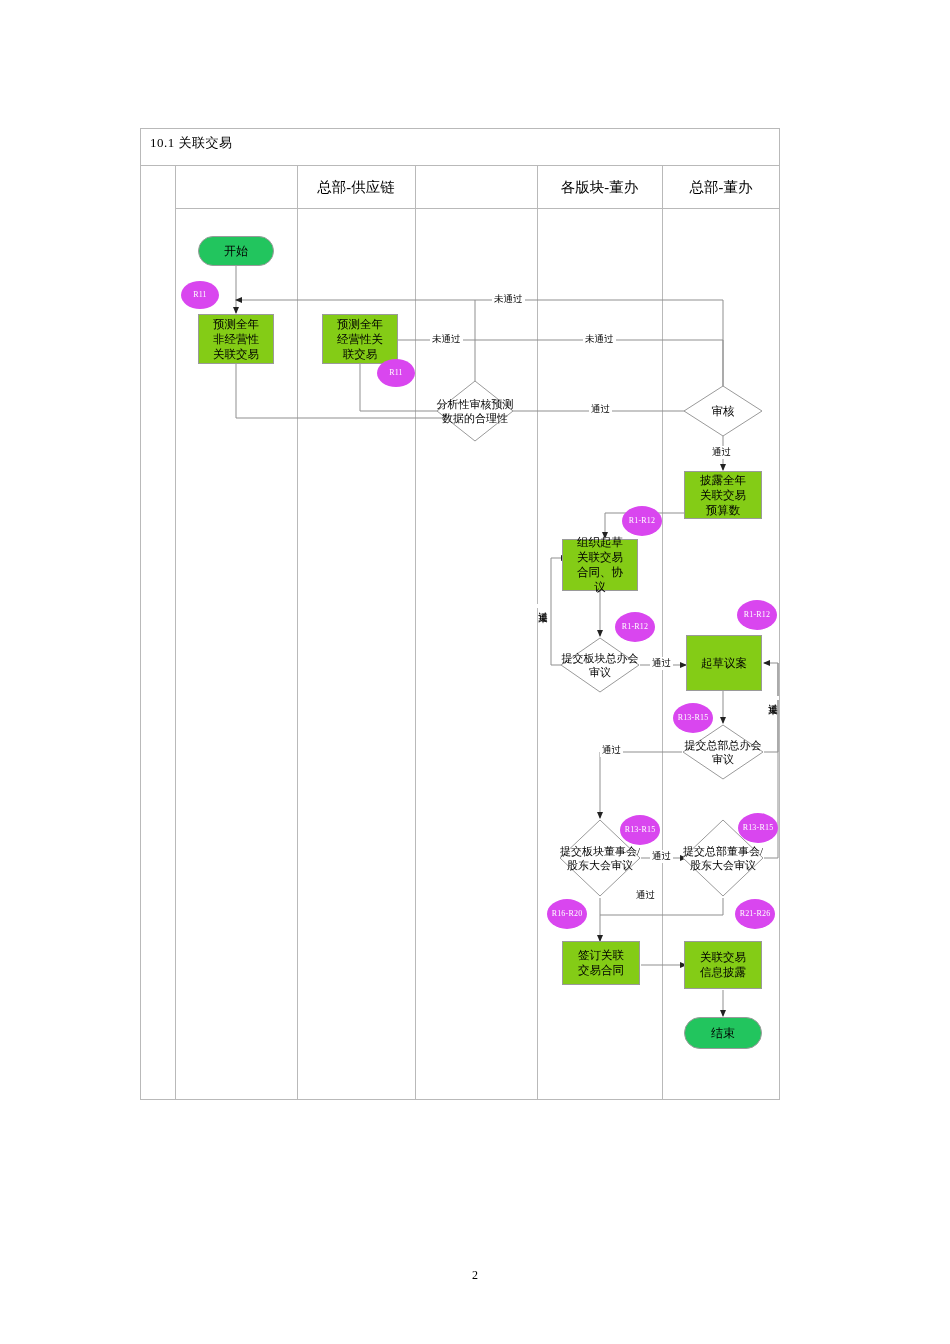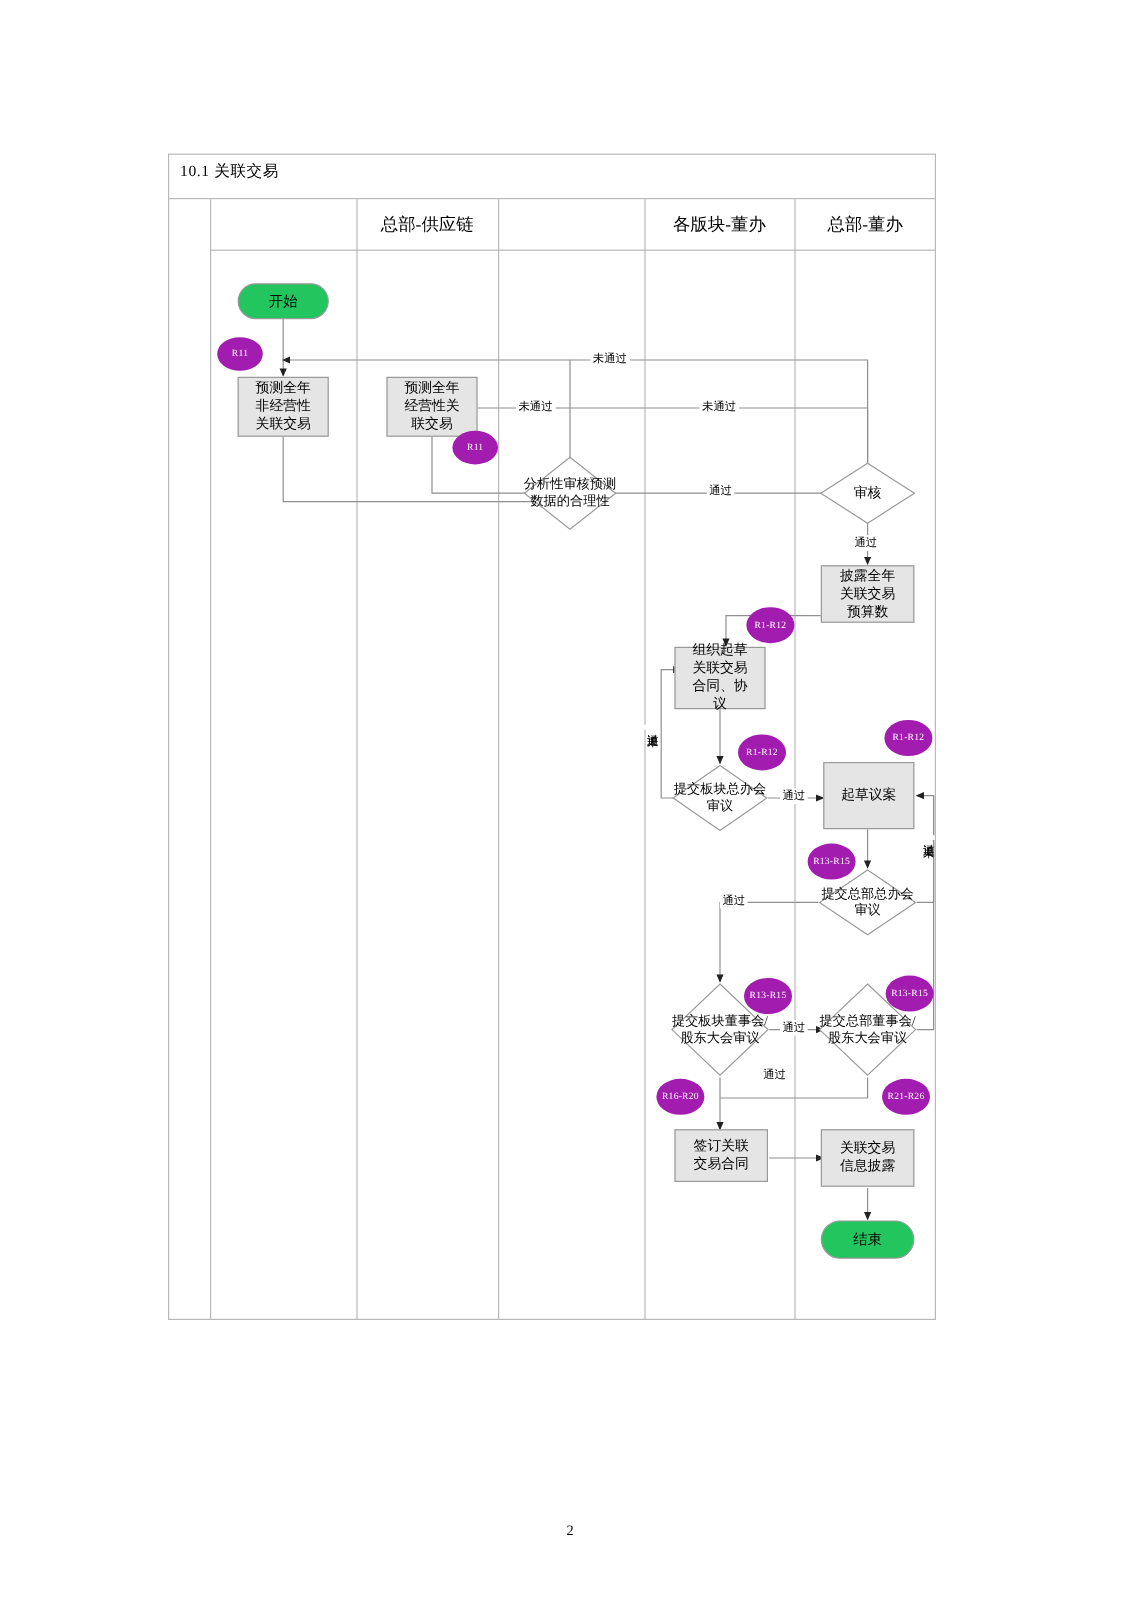--- a/index.html
+++ b/index.html
@@ -42,41 +42,41 @@
     display:flex;align-items:center;justify-content:center;
     font-size:14.5px;color:#000;white-space:nowrap;
   }
 
   
   #connectors{position:absolute;left:0;top:0;width:950px;height:1344px;pointer-events:none;}
 
   
   .node{position:absolute;box-sizing:border-box;}
   .proc{
-    border:1px solid #9a9a9a;background:#e5e5e5;
+    border:1px solid #9a9a9a;background:#84cc16;
     display:flex;align-items:center;justify-content:center;
     text-align:center;font-size:11.5px;line-height:15px;color:#000;
     padding:2px 12px;
   }
   .term{
     border:1px solid #9a9a9a;background:#22c55e;border-radius:22px;
     display:flex;align-items:center;justify-content:center;
     text-align:center;font-size:12px;color:#000;
   }
   .dec-wrap{position:absolute;}
   .dec-shape{position:absolute;left:0;top:0;width:100%;height:100%;}
   .dec-label{
     position:absolute;left:0;top:0;width:100%;height:100%;
     display:flex;align-items:center;justify-content:center;
     text-align:center;font-size:11px;line-height:14px;color:#000;
   }
   
   .badge{
     position:absolute;border-radius:50%;
-    background:#a21caf;
+    background:#d946ef;
     display:flex;align-items:center;justify-content:center;
     text-align:center;color:#ffffff;font-size:8px;line-height:9.5px;
     font-family:"Liberation Serif",serif;
     letter-spacing:.2px;
   }
   
   .elabel{
     position:absolute;font-size:9.5px;color:#000;background:#fff;
     padding:0 2px;white-space:nowrap;
   }

